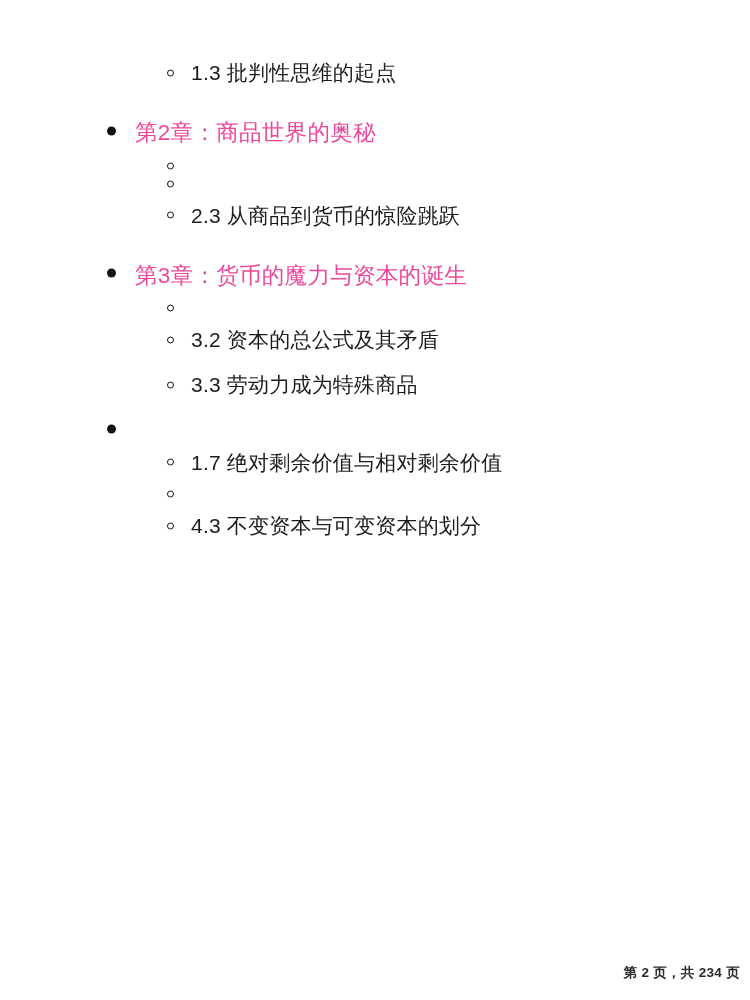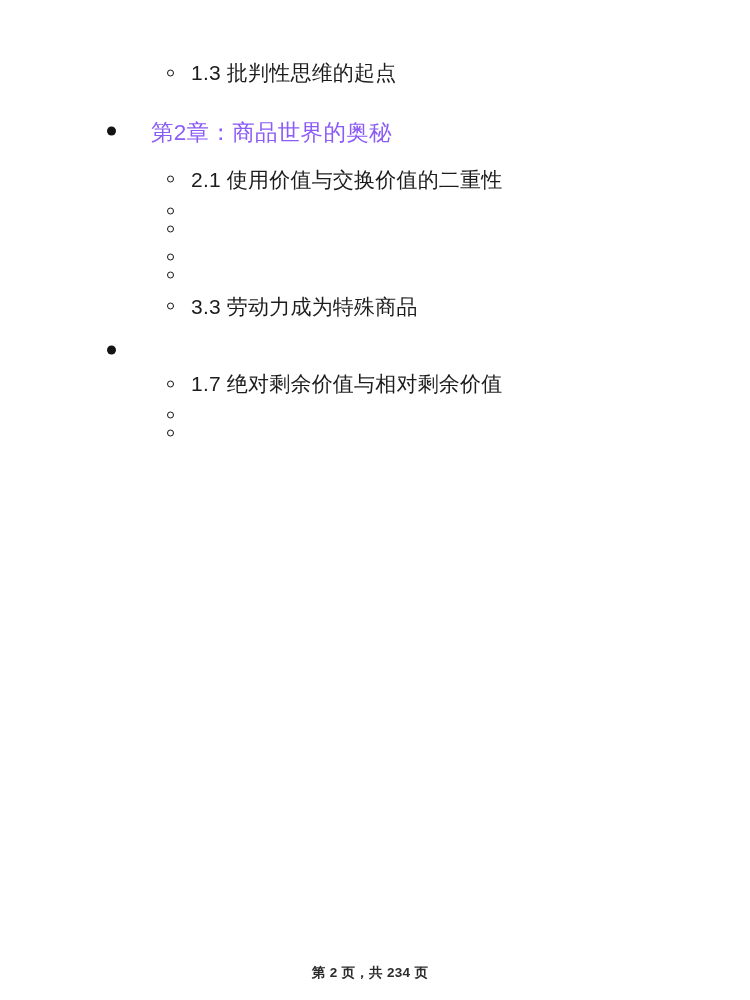--- a/index.html
+++ b/index.html
@@ -41,24 +41,24 @@
     position: absolute;
     left: 52px;
     top: 50%;
     transform: translateY(-50%);
     width: 9px;
     height: 9px;
     border-radius: 50%;
     background: #141414;
   }
   .chapter-title {
-    margin-left: 48px;
+    margin-left: 32px;
     font-size: 22.5px;
     line-height: 1.3;
-    color: #8b5cf6;
+    color: #ec4899;
     letter-spacing: 0.3px;
   }
   .sections {
     list-style: none;
     margin: 0;
     padding: 0;
   }
   .section-row {
     display: flex;
     align-items: flex-start;
@@ -82,21 +82,21 @@
     font-size: 21px;
     line-height: 1.3;
     color: #1c1c1c;
     letter-spacing: 0.2px;
   }
   .footer {
     position: absolute;
     left: 0;
     right: 0;
     bottom: 18px;
-    text-align: center;
+    text-align: right;
     font-size: 13.5px;
     font-weight: bold;
     color: #2b2b2b;
     letter-spacing: 0.3px;
   }
   .first-orphan {
     padding-top: 10px;
   }
 </style>
 </head>
@@ -116,38 +116,43 @@
     </li>
 
     <li class="chapter">
       <div class="chapter-row">
         <span class="bullet"></span>
         <span class="chapter-title">第2章：商品世界的奥秘</span>
       </div>
       <ul class="sections">
         <li class="section-row">
           <span class="circle"></span>
-          <span class="section-title">2.1 使用价值与交换价值的二重性</span>
         </li>
         <li class="section-row">
           <span class="circle"></span>
         </li>
         <li class="section-row">
           <span class="circle"></span>
+          <span class="section-title">2.3 从商品到货币的惊险跳跃</span>
         </li>
       </ul>
     </li>
 
     <li class="chapter">
+      <div class="chapter-row">
+        <span class="bullet"></span>
+        <span class="chapter-title">第3章：货币的魔力与资本的诞生</span>
+      </div>
       <ul class="sections">
         <li class="section-row">
           <span class="circle"></span>
         </li>
         <li class="section-row">
           <span class="circle"></span>
+          <span class="section-title">3.2 资本的总公式及其矛盾</span>
         </li>
         <li class="section-row">
           <span class="circle"></span>
           <span class="section-title">3.3 劳动力成为特殊商品</span>
         </li>
       </ul>
     </li>
 
     <li class="chapter">
       <div class="chapter-row">
@@ -156,20 +161,21 @@
       <ul class="sections">
         <li class="section-row">
           <span class="circle"></span>
           <span class="section-title">1.7 绝对剩余价值与相对剩余价值</span>
         </li>
         <li class="section-row">
           <span class="circle"></span>
         </li>
         <li class="section-row">
           <span class="circle"></span>
+          <span class="section-title">4.3 不变资本与可变资本的划分</span>
         </li>
       </ul>
     </li>
 
     <li class="chapter">
     </li>
 
   </ul>
 
   <div class="footer">第 2 页，共 234 页</div>

